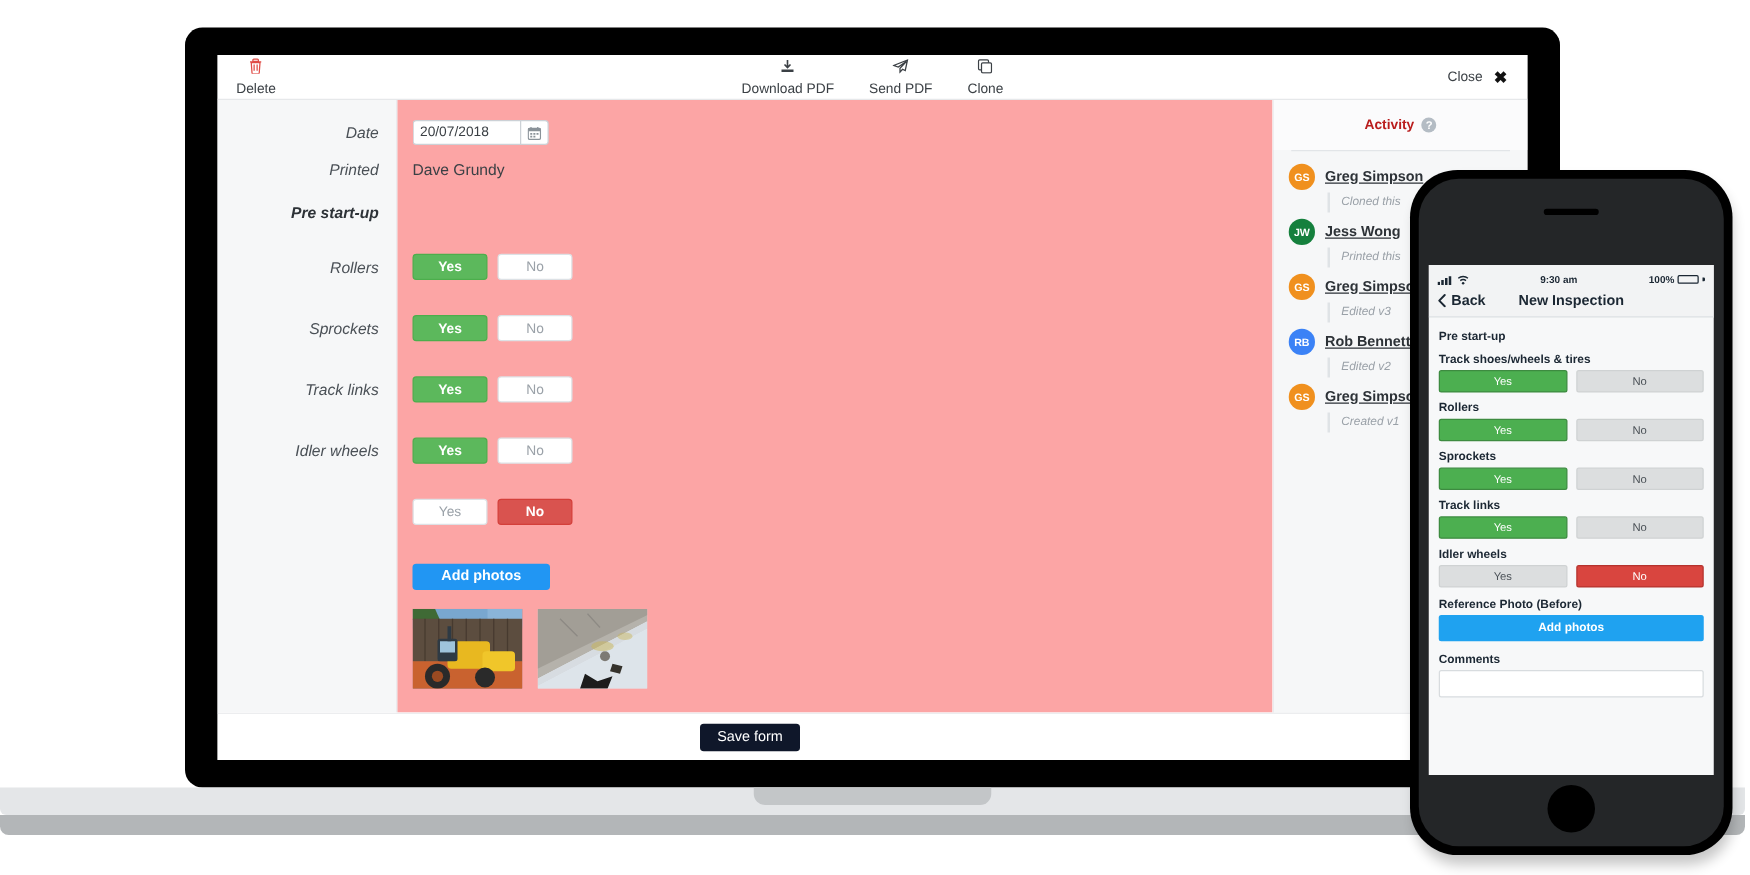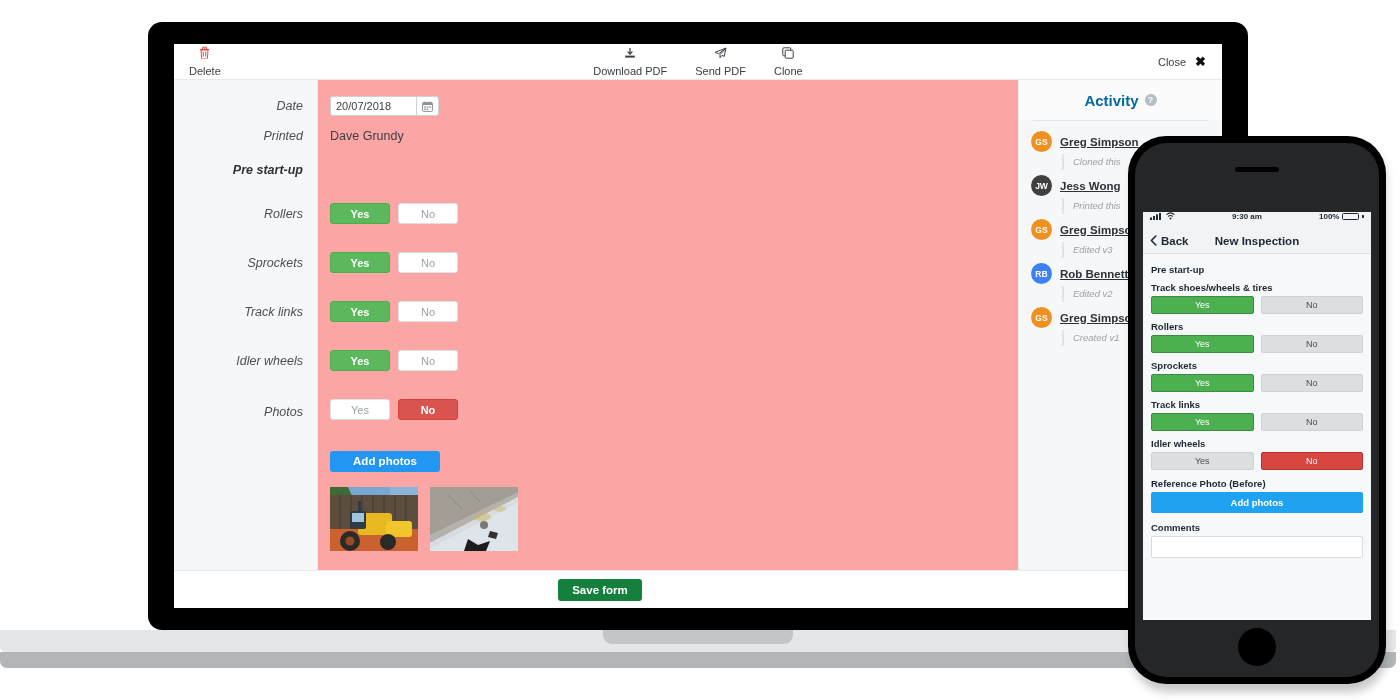--- a/index.html
+++ b/index.html
@@ -139,21 +139,21 @@
   
   .activity-pane {
     width: 204px; flex: none;
     background: #f6f7f8;
     border-left: 1px solid #e6e8ea;
   }
   .activity-head {
     height: 40px; display: flex; align-items: center; justify-content: center;
     gap: 6px; background: #fbfbfc;
   }
-  .activity-title { font-size: 15px; font-weight: bold; color: #0369a1; }
+  .activity-title { font-size: 11px; font-weight: bold; color: #b91c1c; }
   .help-dot {
     width: 12px; height: 12px; border-radius: 50%;
     background: #b4bcc4; color: #fff;
     font-size: 9px; font-weight: bold;
     display: flex; align-items: center; justify-content: center;
     line-height: 1; cursor: pointer;
   }
   .activity-sep { height: 1px; background: #e2e5e8; margin: 0 14px 10px; }
   .act-item { padding: 0 0 0 12px; margin-bottom: 5px; }
   .act-row { display: flex; align-items: center; gap: 8px; }
@@ -172,25 +172,24 @@
   }
 
   
   .app-footer {
     height: 38px; background: #ffffff;
     border-top: 1px solid #e6e8ea;
     display: flex; align-items: center; justify-content: center;
     padding-right: 196px;
   }
   .btn-save {
-    background: #15803d; color: #fff;
+    background: #0f172a; color: #fff;
     font-size: 11.5px;
     padding: 5px 14px; border-radius: 3px;
     cursor: pointer;
-    font-weight: bold;
   }
 
   
   #phone { position: absolute; left: 1128px; top: 136px; width: 262px; height: 560px; }
   #phone-shadow {
     position: absolute; left: 4px; top: 8px; width: 254px; height: 548px;
     background: #000; border-radius: 36px; opacity: .22; filter: blur(5px);
   }
   #phone-outer {
     position: absolute; left: 0; top: 0; width: 258px; height: 548px;
@@ -207,21 +206,21 @@
   #phone-home {
     position: absolute; left: 50%; bottom: 11px; transform: translateX(-50%);
     width: 38px; height: 38px; border-radius: 50%; background: #000;
   }
   #phone-screen {
     position: absolute; left: 15px; top: 76px; width: 228px; height: 408px;
     background: #f7f8f9; overflow: hidden;
   }
   .ph-status {
     height: 16px; background: #f2f3f4;
-    display: flex; align-items: flex-start; justify-content: space-between;
+    display: flex; align-items: flex-end; justify-content: space-between;
     padding: 0 7px; font-size: 8px; color: #1b2733; font-weight: bold;
   }
   .ph-sigwifi { display: flex; align-items: center; gap: 3px; }
   .ph-batt { display: flex; align-items: center; gap: 3px; }
   .batt-shell { width: 17px; height: 7px; border: 1px solid #1b2733; border-radius: 1.5px; padding: 1px; }
   .batt-fill { width: 100%; height: 100%; background: #1b2733; }
   .batt-nub { width: 1.5px; height: 3px; background: #1b2733; border-radius: 0 1px 1px 0; }
   .ph-navbar {
     height: 26px; background: #f2f3f4;
     border-bottom: 1px solid #dde1e4;
@@ -328,21 +327,20 @@
         <div class="form-pane">
 
           <div class="labels-col">
             <div class="lbl h-date">Date</div>
             <div class="lbl h-text">Printed</div>
             <div class="lbl h-head bold">Pre start-up</div>
             <div class="lbl h-yn">Rollers</div>
             <div class="lbl h-yn">Sprockets</div>
             <div class="lbl h-yn">Track links</div>
             <div class="lbl h-yn">Idler wheels</div>
-            <div class="lbl h-photos" style="margin-top:12px">Photos</div>
           </div>
 
           <div class="fields-col">
 
             <div class="fld h-date">
               <div class="date-wrap">
                 <input class="date-input" readonly="" value="20/07/2018" style="">
                 <div class="date-btn">
                   <span class="ico">
                     <svg width="11" height="11" viewBox="0 0 11 11">
@@ -456,21 +454,21 @@
           <div class="act-item">
             <div class="act-row">
               <div class="avatar" style="background:#f0901e">GS</div>
               <div class="act-name">Greg Simpson</div>
             </div>
             <div class="act-sub">Cloned this</div>
           </div>
 
           <div class="act-item">
             <div class="act-row">
-              <div class="avatar" style="background:#404040">JW</div>
+              <div class="avatar" style="background:#15803d">JW</div>
               <div class="act-name">Jess Wong</div>
             </div>
             <div class="act-sub">Printed this</div>
           </div>
 
           <div class="act-item">
             <div class="act-row">
               <div class="avatar" style="background:#f0901e">GS</div>
               <div class="act-name">Greg Simpson</div>
             </div>

